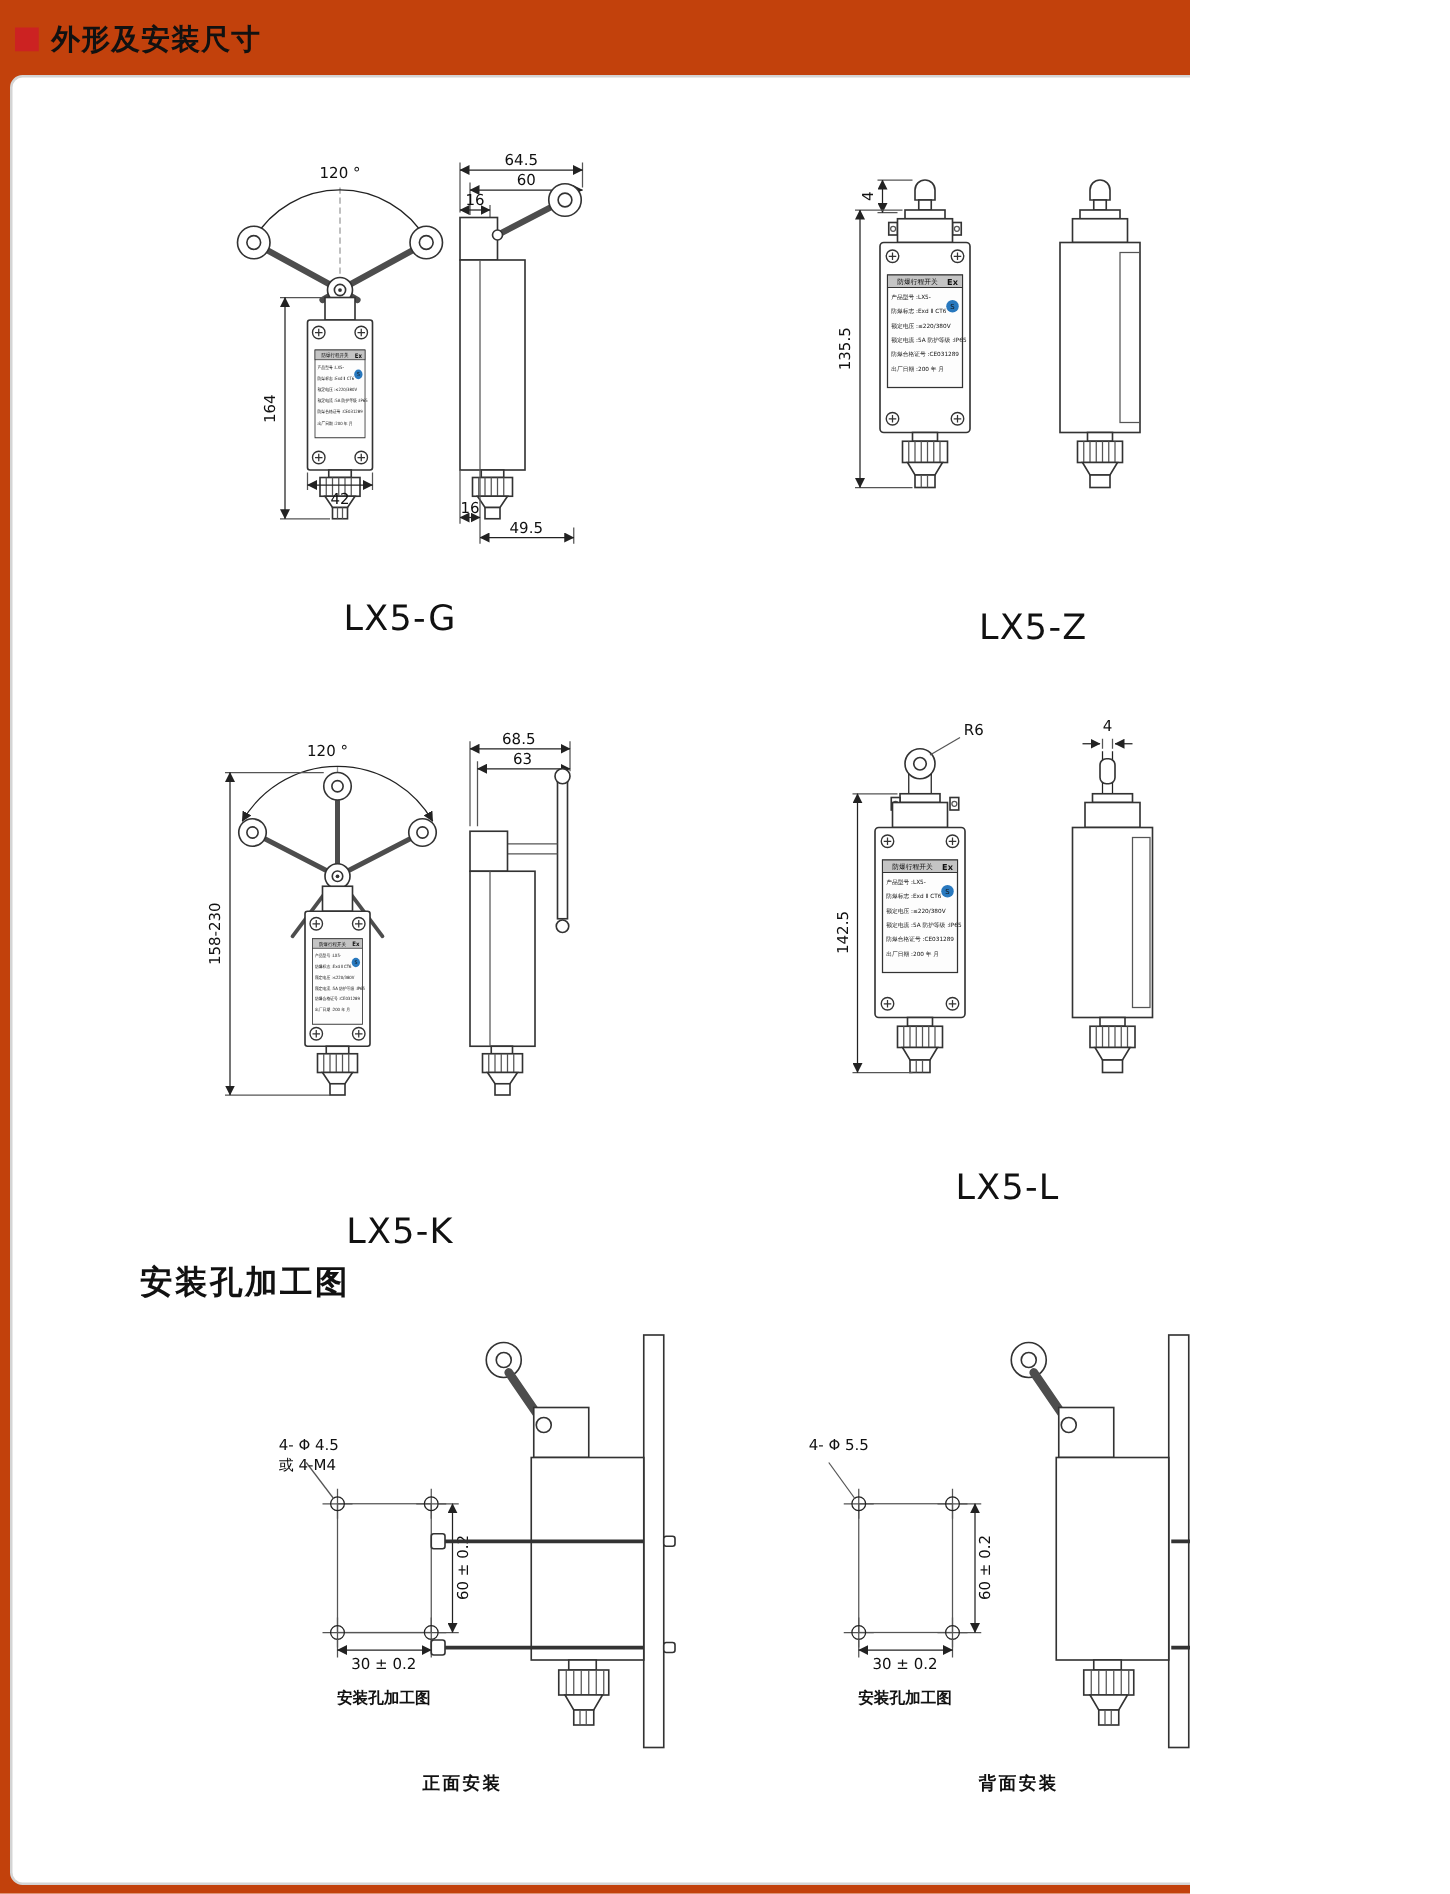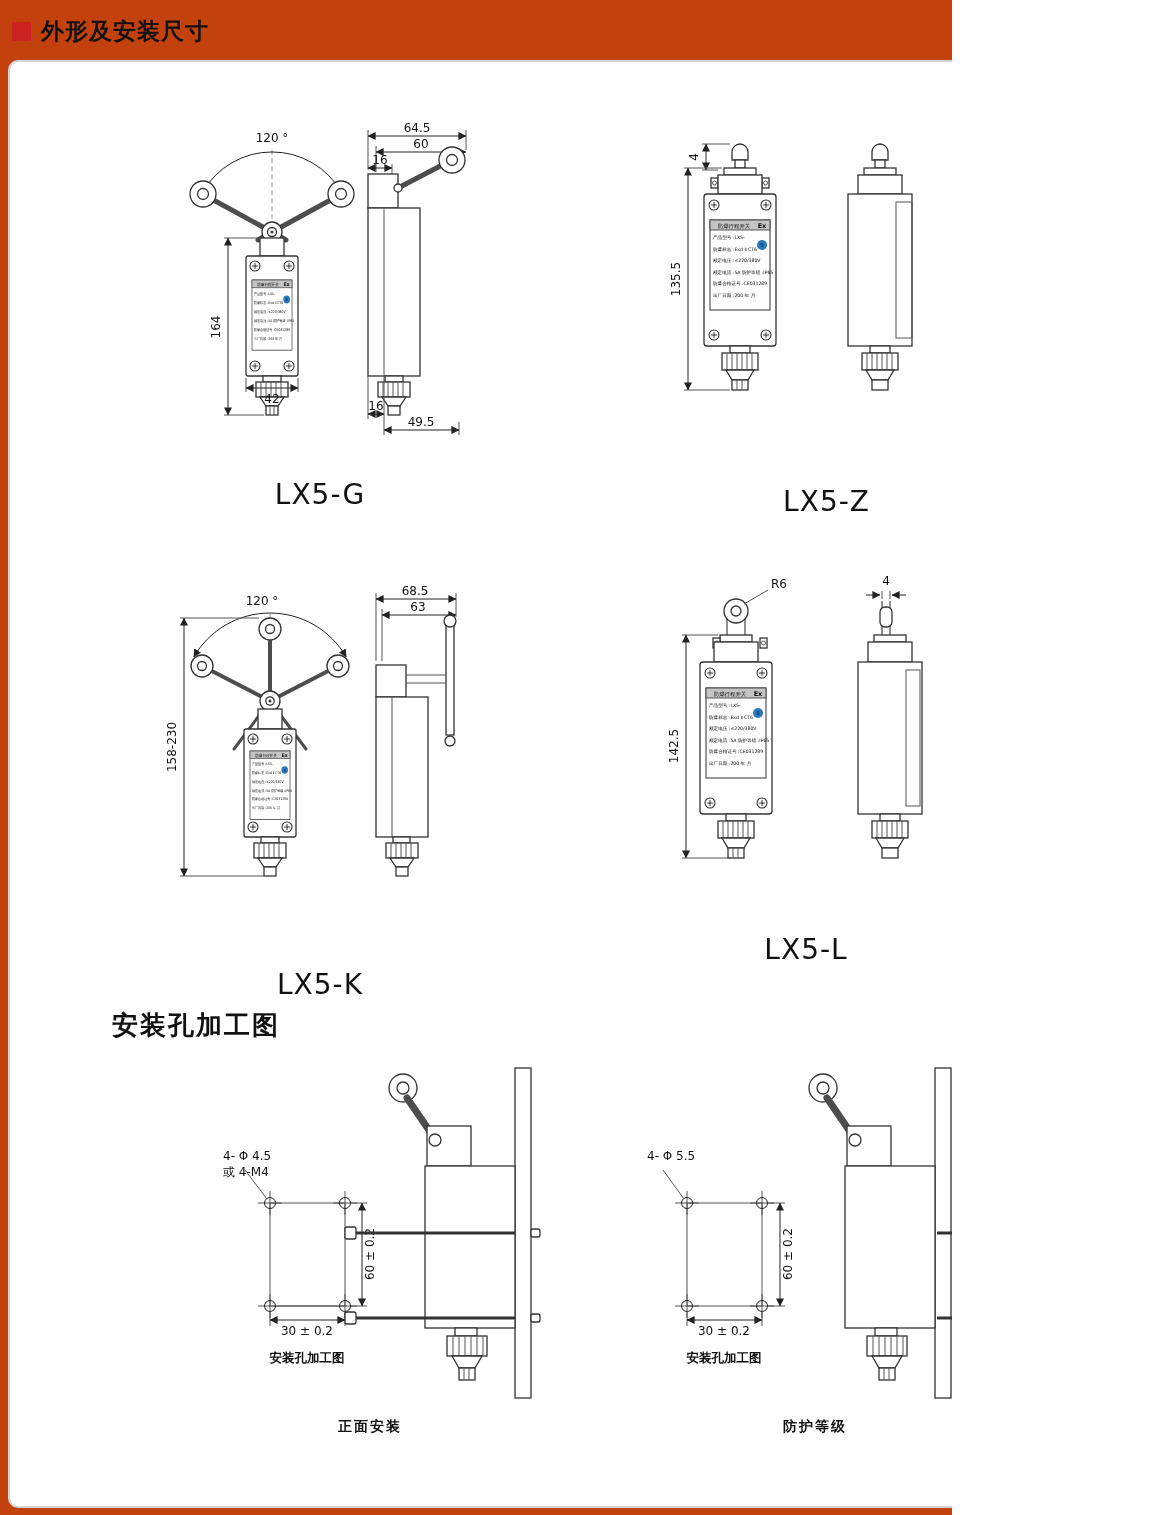--- a/index.html
+++ b/index.html
@@ -492,15 +492,15 @@
       <g>
         <rect class="s" x="240" y="280" width="22" height="8"></rect>
         <rect class="s" x="232" y="288" width="40" height="20"></rect>
         <path class="t" d="M238 288V308M244 288V308M250 288V308M256 288V308M262 288V308M268 288V308"></path>
         <polygon class="s" points="237,308 267,308 260,320 244,320"></polygon>
         <rect class="s" x="244" y="320" width="16" height="12"></rect>
         <path class="t" d="M249 320V332M254 320V332"></path>
       </g>
     </g>
   </svg>
-  <div class="capb" style="left:745px;top:1418px;width:140px;">防护等级</div>
+  <div class="capb" style="left:745px;top:1418px;width:140px;">背面安装</div>
 
 </div>
 
 </body></html>

